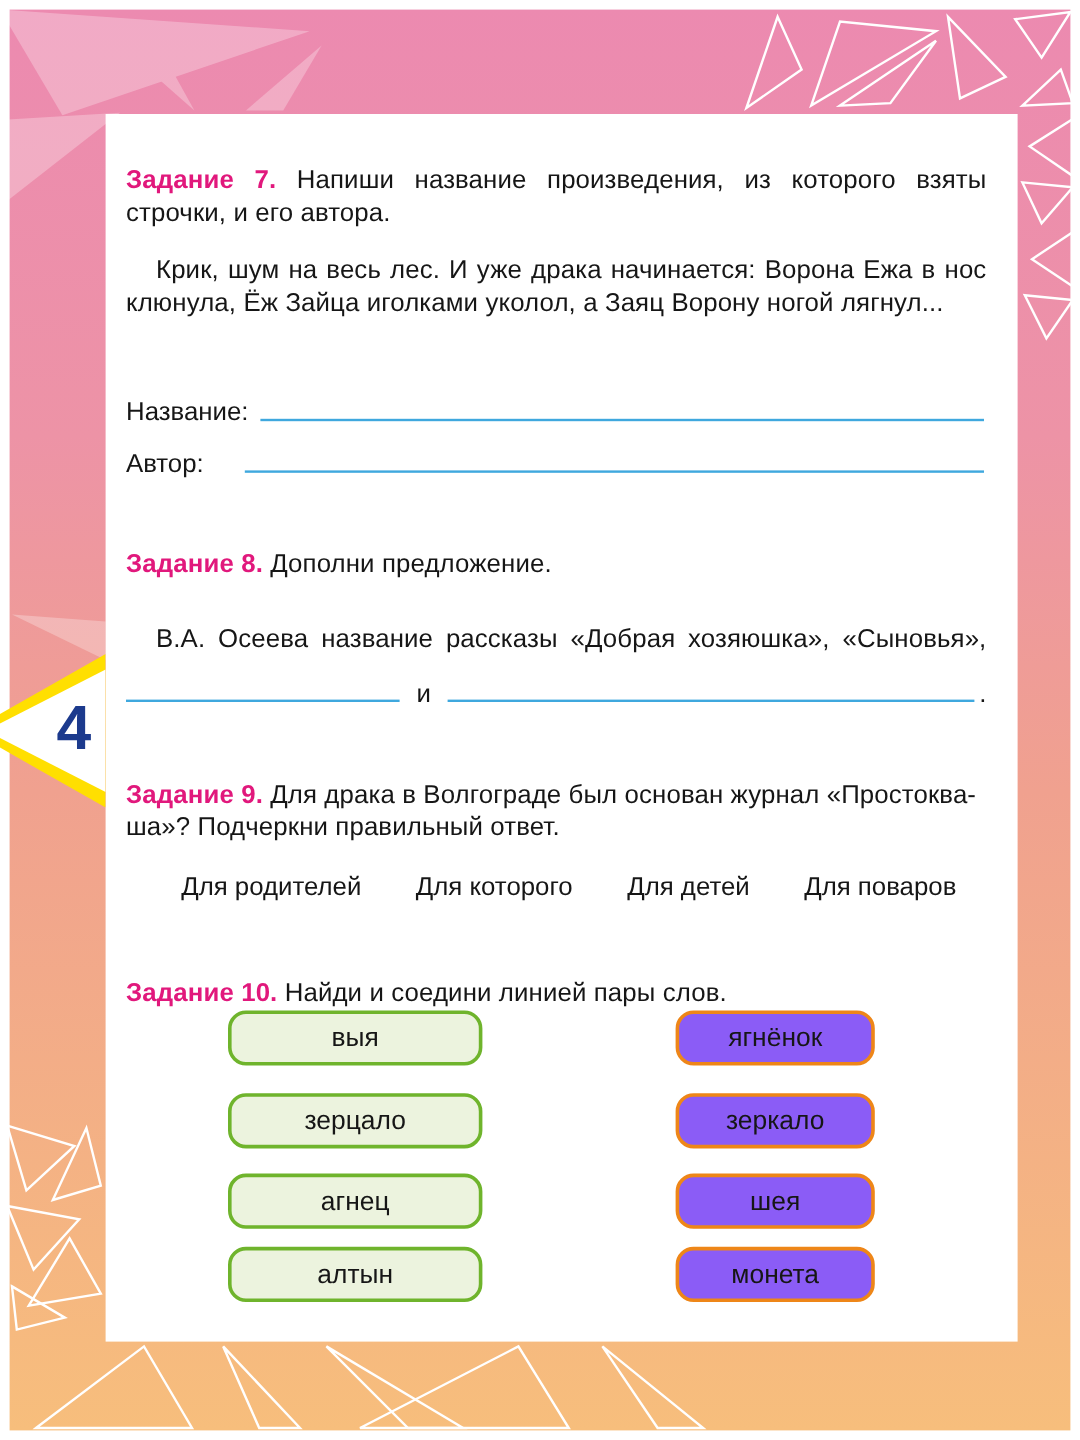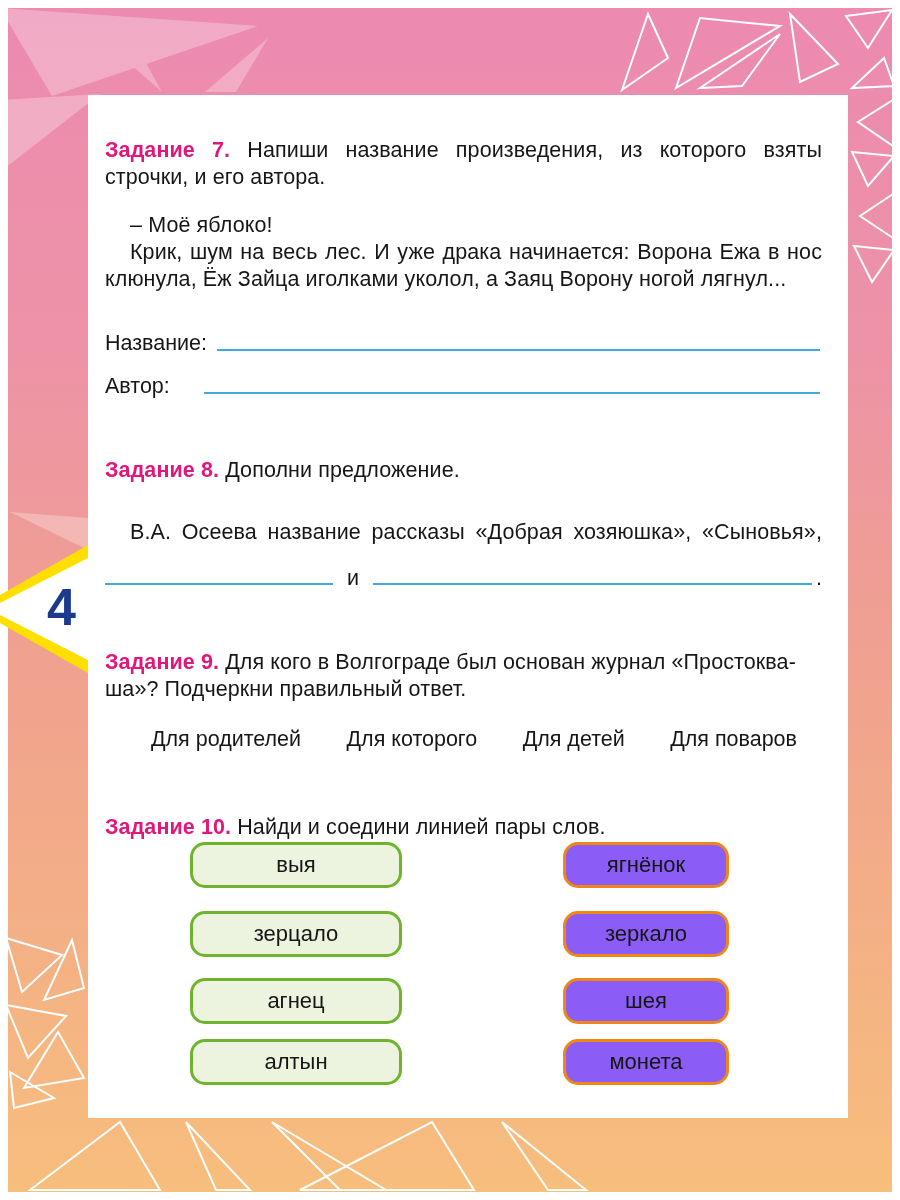--- a/index.html
+++ b/index.html
@@ -112,21 +112,20 @@
 <div class="card">
 
   <div class="sec" style="top:13px;">
     <p class="body-text">
       <span class="task-label">Задание 7.</span>
       <span>Напиши название произведения, из которого взяты строчки, и его автора.</span>
     </p>
   </div>
 
   <div class="sec" style="top:88px;">
-    <p class="body-text indent">– Моё яблоко!</p>
     <p class="body-text indent">Крик, шум на весь лес. И уже драка начинается: Ворона Ежа в нос клюнула, Ёж Зайца иголками уколол, а Заяц Ворону ногой лягнул...</p>
   </div>
 
   <div class="sec field-row" style="top:205px;">
     <span class="field-label">Название:</span>
     <span class="ans-line"></span>
   </div>
 
   <div class="sec field-row" style="top:248px;gap:24px;">
     <span class="field-label">Автор:</span>
@@ -147,21 +146,21 @@
   <div class="sec fill-row" style="top:441px;">
     <span class="fill-line-short"></span>
     <span class="fill-word">и</span>
     <span class="fill-line-long"></span>
     <span class="fill-period">.</span>
   </div>
 
   <div class="sec" style="top:525px;">
     <p class="body-text">
       <span class="task-label">Задание 9.</span>
-      <span>Для кого в Волгограде был основан журнал «Простоква-</span><br>
+      <span>Для драка в Волгограде был основан журнал «Простоква-</span><br>
       <span>ша»? Подчеркни правильный ответ.</span>
     </p>
   </div>
 
   <div class="sec options-row" style="top:603px;text-align:center;">
     <span class="option">Для родителей</span>
     <span class="option">Для которого</span>
     <span class="option">Для детей</span>
     <span class="option">Для поваров</span>
   </div>

